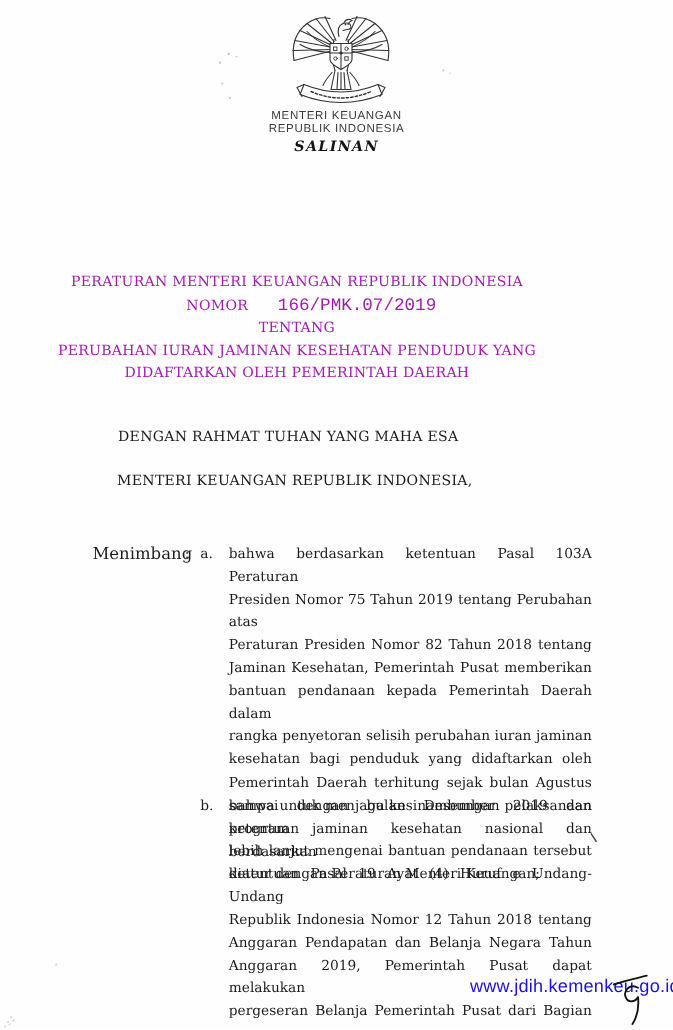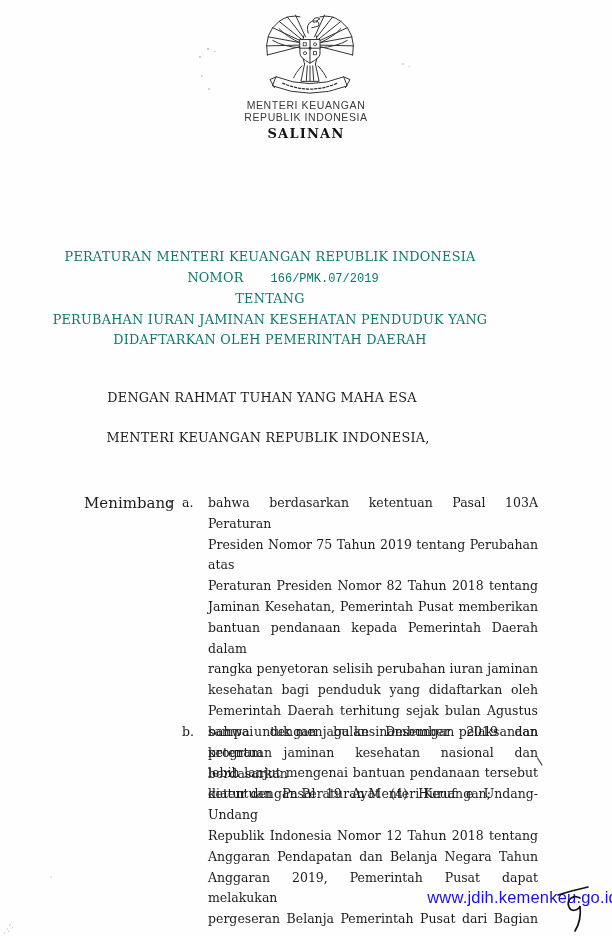--- a/index.html
+++ b/index.html
@@ -10,32 +10,32 @@
   }
   
   .emblem{position:absolute;left:260px;top:10px;width:100px;height:90px;}
   .ministry{
     position:absolute;left:0;top:100px;width:612px;text-align:center;
     font-family:"Liberation Sans","DejaVu Sans",sans-serif;
     font-size:10.5px;line-height:11.5px;color:#3a3a3a;letter-spacing:0.6px;
   }
   .salinan{
     position:absolute;left:0;top:126px;width:612px;text-align:center;
-    font-size:13px;font-weight:bold;letter-spacing:1.2px;color:#141414;
+    font-size:13px;font-weight:bold;letter-spacing:1.2px;color:#141414;font-style:italic;
   }
   
   .title-block{
     position:absolute;left:0;top:247px;width:540px;text-align:center;
-    font-size:12.8px;line-height:20.6px;letter-spacing:0.25px;color:#0f766e;
+    font-size:12.8px;line-height:20.6px;letter-spacing:0.25px;color:#a21caf;
   }
   .nomor-line{transform:translateX(13px);}
   .nomor-gap{display:inline-block;width:27px;}
   .nomor-value{
     font-family:"Liberation Mono","DejaVu Sans Mono",monospace;
-    font-size:12px;letter-spacing:0;
+    font-size:16px;letter-spacing:0;
   }
   .invocation{
     position:absolute;left:0;top:390px;width:524px;text-align:center;
     font-size:12.8px;letter-spacing:0.25px;
   }
   .issuer{
     position:absolute;left:0;top:430px;width:536px;text-align:center;
     font-size:12.8px;letter-spacing:0.25px;
   }
   

